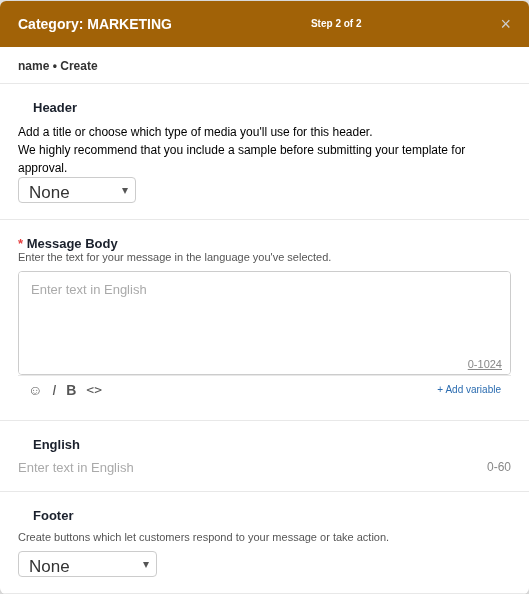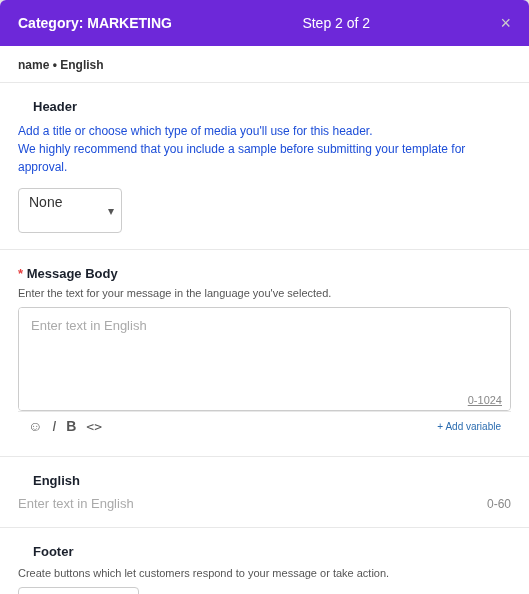--- a/index.html
+++ b/index.html
@@ -9,38 +9,38 @@
       width: 529px;
       background: #fff;
       border-radius: 6px;
       overflow: hidden;
       box-shadow: 0 4px 20px rgba(0,0,0,0.3);
       display: flex;
       flex-direction: column;
     }
 
     .modal-header {
-      background: #6d28d9;
+      background: #a16207;
       color: #fff;
       display: flex;
       align-items: center;
       justify-content: space-between;
       padding: 14px 18px;
     }
 
     .modal-header-title {
       font-size: 14px;
       font-weight: 600;
       color: #fff;
     }
 
     .modal-header-step {
-      font-size: 14px;
+      font-size: 10px;
       color: #fff;
-      font-weight: 400;
+      font-weight: 700;
     }
 
     .modal-header-close {
       font-size: 18px;
       color: #ccc;
       cursor: pointer;
       background: none;
       border: none;
       line-height: 1;
     }
@@ -67,59 +67,58 @@
     .section-title {
       font-size: 13px;
       font-weight: 700;
       color: #1a202c;
       margin-bottom: 8px;
       margin-left: 15px;
     }
 
     .section-description {
       font-size: 12px;
-      color: #1d4ed8;
+      color: #000000;
       line-height: 1.5;
-      margin-bottom: 12px;
     }
 
     .select-wrapper {
       position: relative;
       display: inline-block;
     }
 
     .select-wrapper select {
       appearance: none;
       -webkit-appearance: none;
       background: #fff;
       border: 1px solid #ccc;
       border-radius: 4px;
-      padding: 5px 28px 22px 10px;
-      font-size: 14px;
+      padding: 5px 28px 0 10px;
+      font-size: 17px;
       color: #333;
       cursor: pointer;
       min-width: 80px;
     }
 
     .select-wrapper::after {
       content: '▾';
       position: absolute;
       right: 8px;
       top: 50%;
       transform: translateY(-50%);
       pointer-events: none;
       font-size: 12px;
       color: #555;
     }
 
     .required-label {
       font-size: 13px;
       font-weight: 700;
       color: #1a202c;
-      margin-bottom: 6px;
+      margin-bottom: 0;
     }
 
     .required-label::before {
       content: '* ';
       color: #e53e3e;
     }
 
     .input-description {
       font-size: 11px;
       color: #555;
@@ -231,21 +230,21 @@
 <div class="modal">
 
   <div class="modal-header">
     <span class="modal-header-title">Category: MARKETING</span>
     <span class="modal-header-step">Step 2 of 2</span>
     <button class="modal-header-close">×</button>
   </div>
 
   <div class="modal-body">
 
-    <div class="section-label">name • English</div>
+    <div class="section-label">name • Create</div>
 
     <div class="section">
       <div class="section-title">Header</div>
       <div class="section-description" style="white-space: pre-line;">Add a title or choose which type of media you'll use for this header.
 We highly recommend that you include a sample before submitting your template for approval.</div>
       <div class="select-wrapper">
         <select>
           <option>None</option>
           <option>Text</option>
           <option>Image</option>

